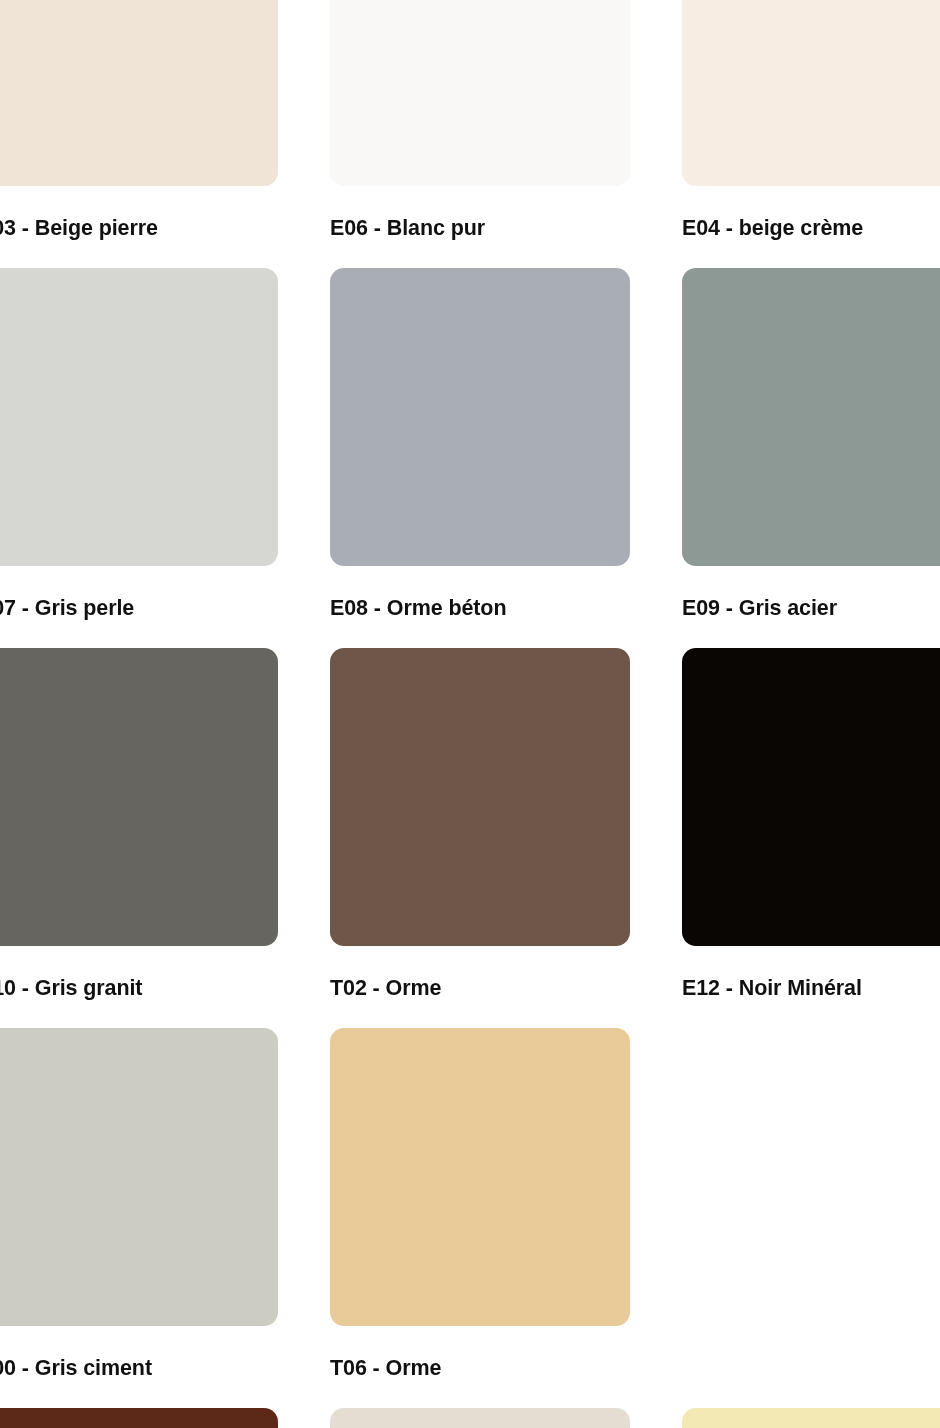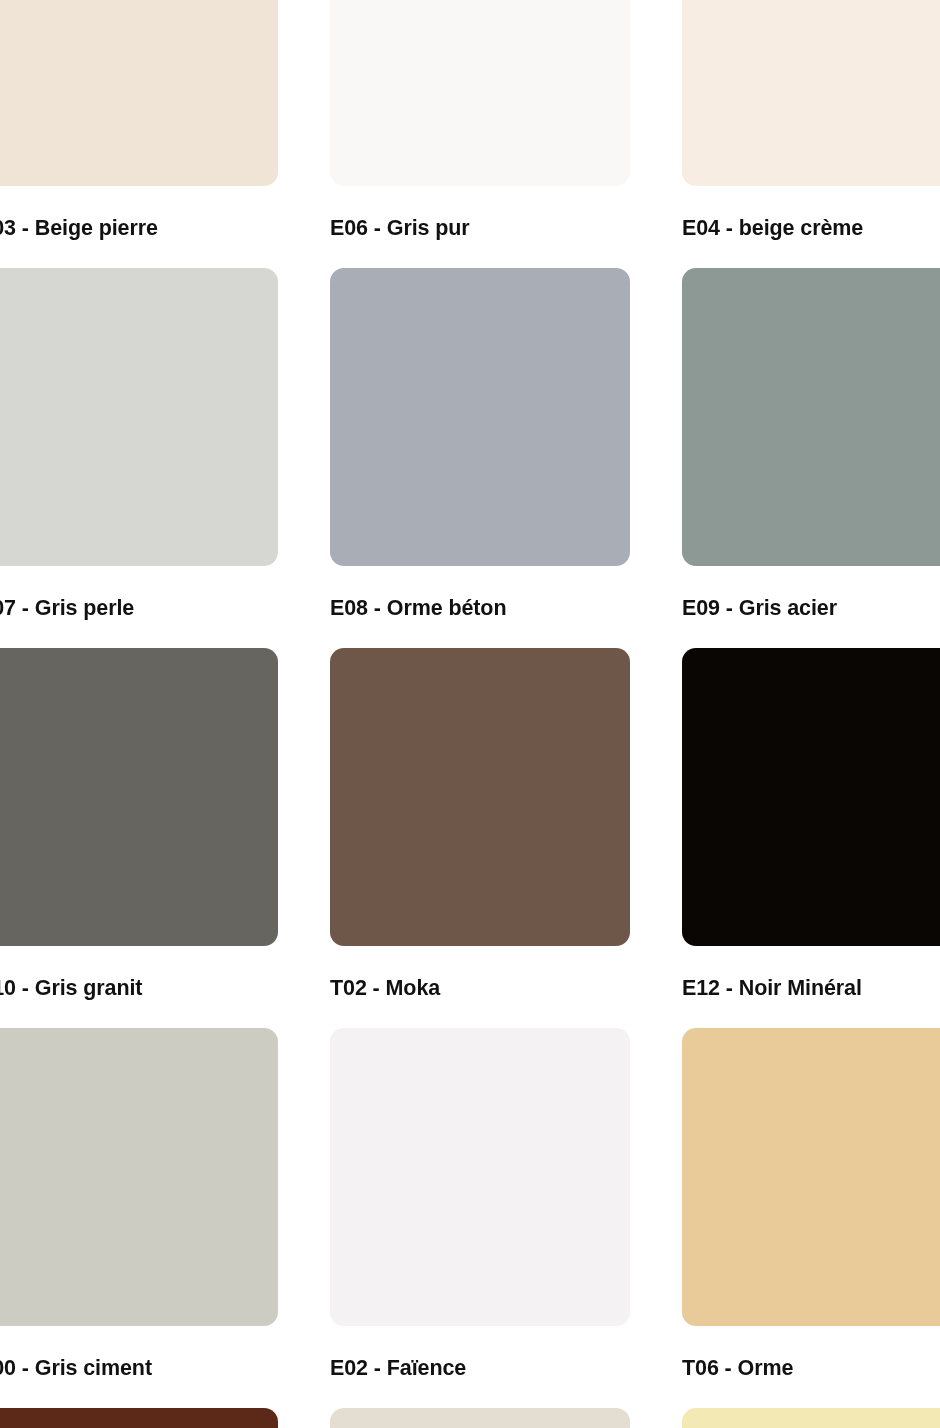--- a/index.html
+++ b/index.html
@@ -57,21 +57,21 @@
 
 <div id="swatch-grid">
 
   <div class="swatch-row">
     <div class="swatch-cell">
       <div class="swatch-chip" style="background-color: rgb(239, 228, 213);"></div>
       <div class="swatch-label">E03 - Beige pierre</div>
     </div>
     <div class="swatch-cell">
       <div class="swatch-chip" style="background-color: rgb(250, 248, 246);"></div>
-      <div class="swatch-label">E06 - Gris pur</div>
+      <div class="swatch-label">E06 - Blanc pur</div>
     </div>
     <div class="swatch-cell">
       <div class="swatch-chip" style="background-color: rgb(247, 237, 227);"></div>
       <div class="swatch-label">E04 - beige crème</div>
     </div>
   </div>
 
   <div class="swatch-row">
     <div class="swatch-cell">
       <div class="swatch-chip" style="background-color: rgb(214, 214, 210);"></div>
@@ -87,36 +87,32 @@
     </div>
   </div>
 
   <div class="swatch-row">
     <div class="swatch-cell">
       <div class="swatch-chip" style="background-color: rgb(102, 101, 95);"></div>
       <div class="swatch-label">E10 - Gris granit</div>
     </div>
     <div class="swatch-cell">
       <div class="swatch-chip" style="background-color: rgb(110, 86, 73);"></div>
-      <div class="swatch-label">T02 - Moka</div>
+      <div class="swatch-label">T02 - Orme</div>
     </div>
     <div class="swatch-cell">
       <div class="swatch-chip" style="background-color: rgb(10, 6, 4);"></div>
       <div class="swatch-label">E12 - Noir Minéral</div>
     </div>
   </div>
 
   <div class="swatch-row">
     <div class="swatch-cell">
       <div class="swatch-chip" style="background-color: rgb(204, 204, 194);"></div>
       <div class="swatch-label">E00 - Gris ciment</div>
-    </div>
-    <div class="swatch-cell">
-      <div class="swatch-chip" style="background-color: rgb(244, 242, 242);"></div>
-      <div class="swatch-label">E02 - Faïence</div>
     </div>
     <div class="swatch-cell">
       <div class="swatch-chip" style="background-color: rgb(232, 203, 152);"></div>
       <div class="swatch-label">T06 - Orme</div>
     </div>
   </div>
 
   <div class="swatch-row">
     <div class="swatch-cell">
       <div class="swatch-chip" style="background-color: rgb(92, 40, 24);"></div>

